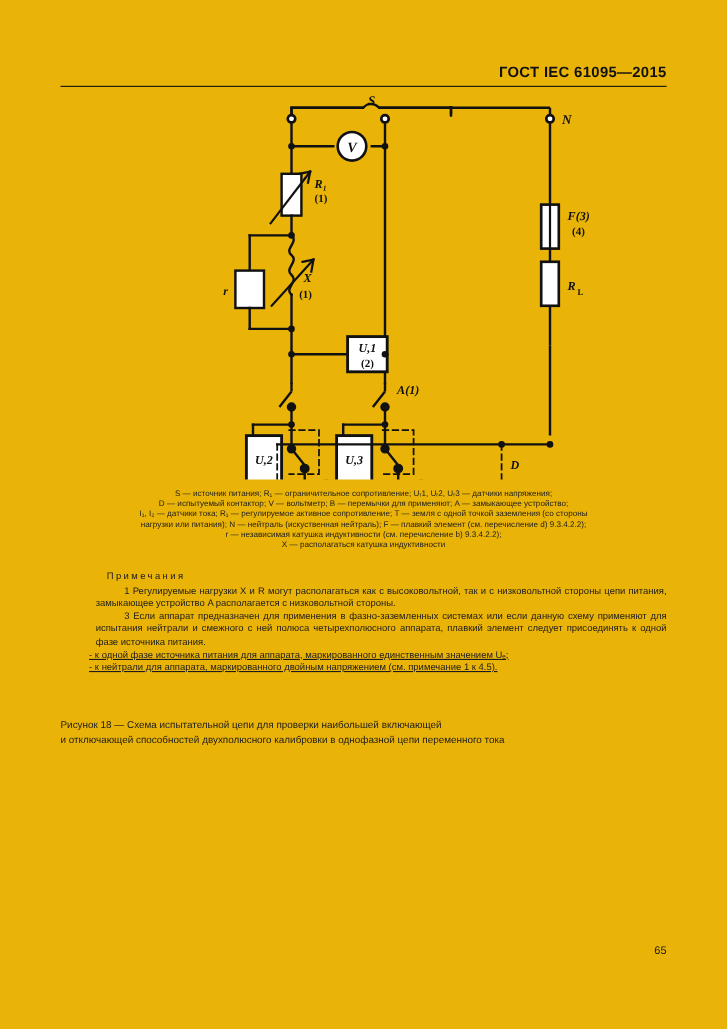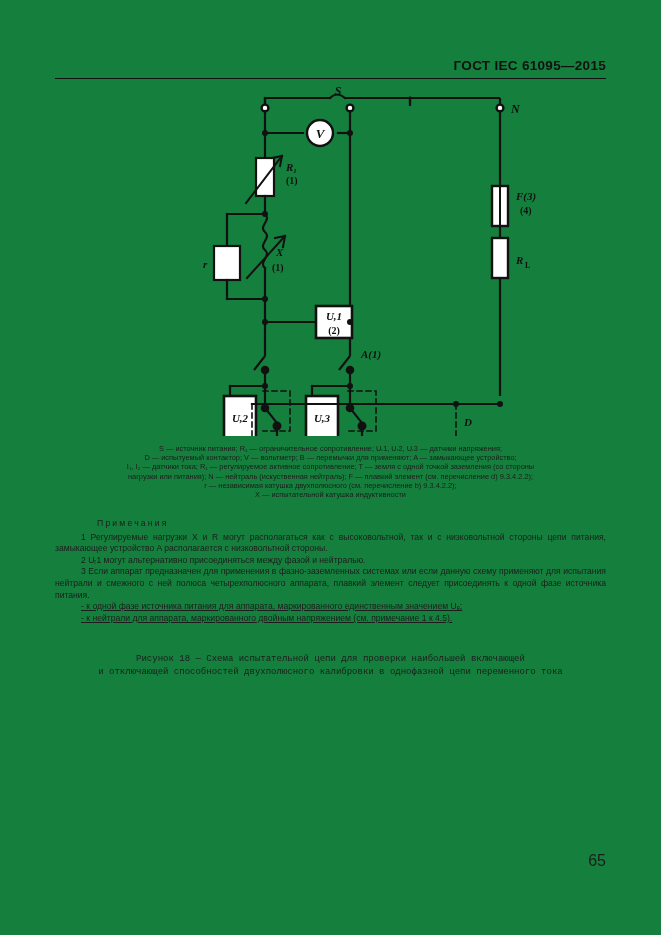--- a/index.html
+++ b/index.html
@@ -11,21 +11,21 @@
     width: 661px;
     height: 935px;
     position: relative;
     font-family: "Liberation Sans", sans-serif;
     color: #1a1a1a;
     overflow: hidden;
   }
   .page {
     position: absolute;
     inset: 0;
-    background: #15803d;
+    background: #eab308;
   }
 
   
   .header {
     position: absolute;
     top: 58px;
     right: 55px;
     font-size: 13.5px;
     font-weight: bold;
     letter-spacing: 0.3px;
@@ -77,46 +77,45 @@
   }
   .notes-title {
     letter-spacing: 2.2px;
     margin-left: 26px;
     margin-bottom: 2px;
     padding-left: 16px;
   }
   .note {
     text-indent: 26px;
     margin-bottom: 0px;
+    margin-left: 32px;
   }
   .note-bullet {
     text-indent: 26px;
     margin-bottom: 0px;
     text-decoration: underline;
   }
 
   
   .caption {
     position: absolute;
     top: 653px;
     left: 55px;
     width: 551px;
     font-size: 9px;
     line-height: 13px;
-    text-align: center;
     color: #1c1c1c;
-    font-family: Liberation Mono, monospace;
   }
 
   
   .pageno {
     position: absolute;
     bottom: 65px;
     right: 55px;
-    font-size: 16px;
+    font-size: 10px;
     color: #1c1c1c;
   }
 </style>
 </head>
 <body>
 
 <div class="page">
 
   <div class="header">ГОСТ IEC 61095—2015</div>
   <div class="header-rule"></div>
@@ -337,28 +336,27 @@
         <text x="326" y="466" font-size="11" font-style="italic">T</text>
       </g>
     </svg>
   </div>
 
   <div class="legend">
     <div>S — источник питания; R₁ — ограничительное сопротивление; Uᵣ1, Uᵣ2, Uᵣ3 — датчики напряжения;</div>
     <div>D — испытуемый контактор; V — вольтметр; B — перемычки для применяют; A — замыкающее устройство;</div>
     <div>I₁, I₂ — датчики тока; R₁ — регулируемое активное сопротивление; T — земля с одной точкой заземления (со стороны</div>
     <div>нагрузки или питания); N — нейтраль (искуственная нейтраль); F — плавкий элемент (см. перечисление d) 9.3.4.2.2);</div>
-    <div>r — независимая катушка двухполюсного (см. перечисление b) 9.3.4.2.2);</div>
-    <div>X — испытательной катушка индуктивности</div>
+    <div>r — независимая катушка индуктивности (см. перечисление b) 9.3.4.2.2);</div>
+    <div>X — располагаться катушка индуктивности</div>
   </div>
 
   <div class="notes">
     <div class="notes-title">Примечания</div>
     <div class="note">1 Регулируемые нагрузки X и R могут располагаться как с высоковольтной, так и с низковольтной стороны цепи питания, замыкающее устройство A располагается с низковольтной стороны.</div>
-    <div class="note">2 Uᵣ1 могут альтернативно присоединяться между фазой и нейтралью.</div>
     <div class="note">3 Если аппарат предназначен для применения в фазно-заземленных системах или если данную схему применяют для испытания нейтрали и смежного с ней полюса четырехполюсного аппарата, плавкий элемент следует присоединять к одной фазе источника питания.</div>
     <div class="note-bullet">- к одной фазе источника питания для аппарата, маркированного единственным значением Uₑ;</div>
     <div class="note-bullet">- к нейтрали для аппарата, маркированного двойным напряжением (см. примечание 1 к 4.5).</div>
   </div>
 
   <div class="caption">
     <div>Рисунок 18 — Схема испытательной цепи для проверки наибольшей включающей</div>
     <div>и отключающей способностей двухполюсного калибровки в однофазной цепи переменного тока</div>
   </div>
 

